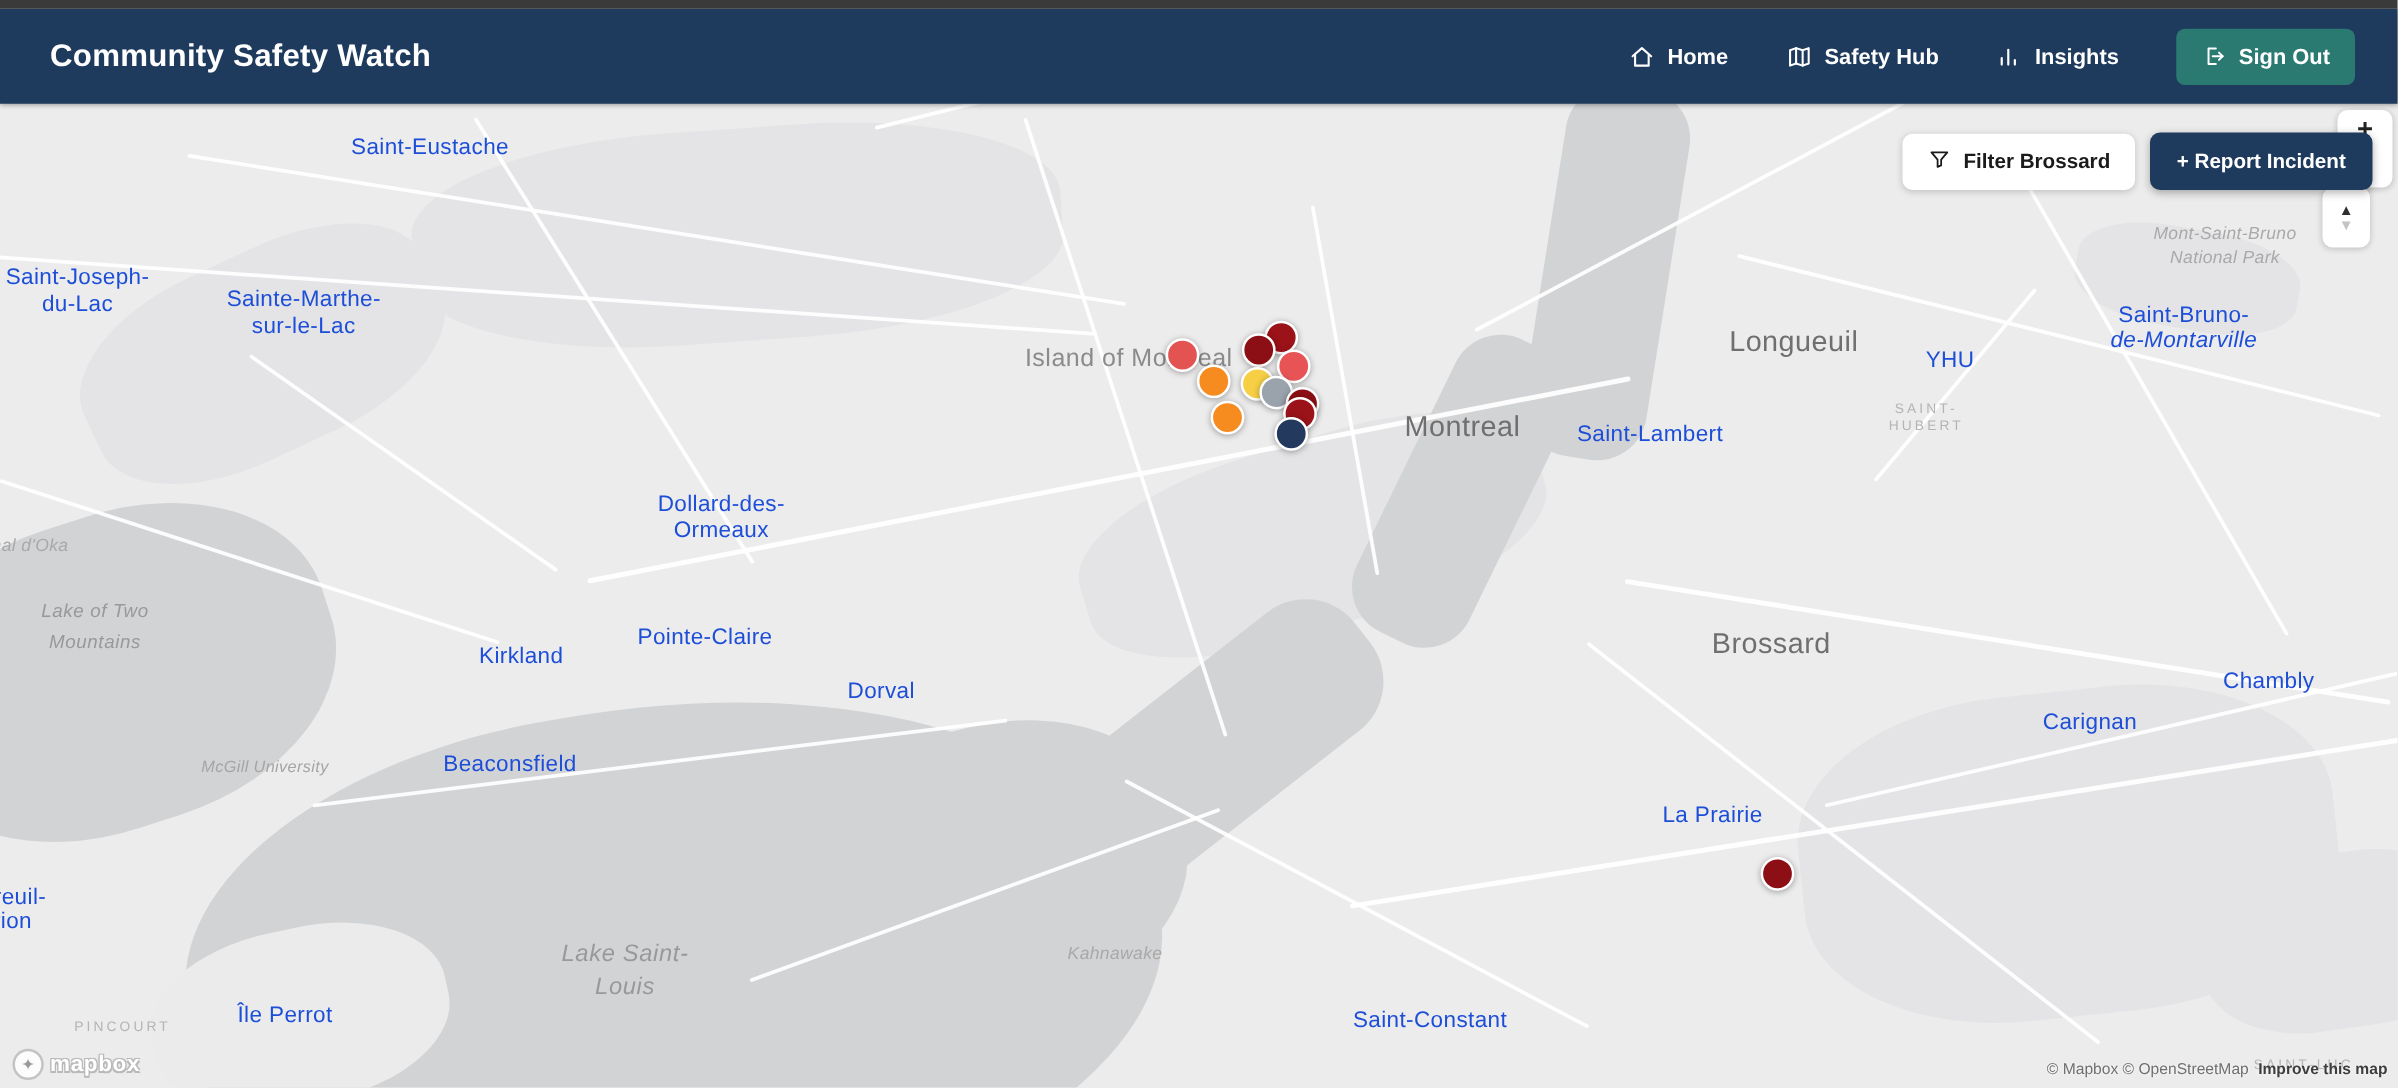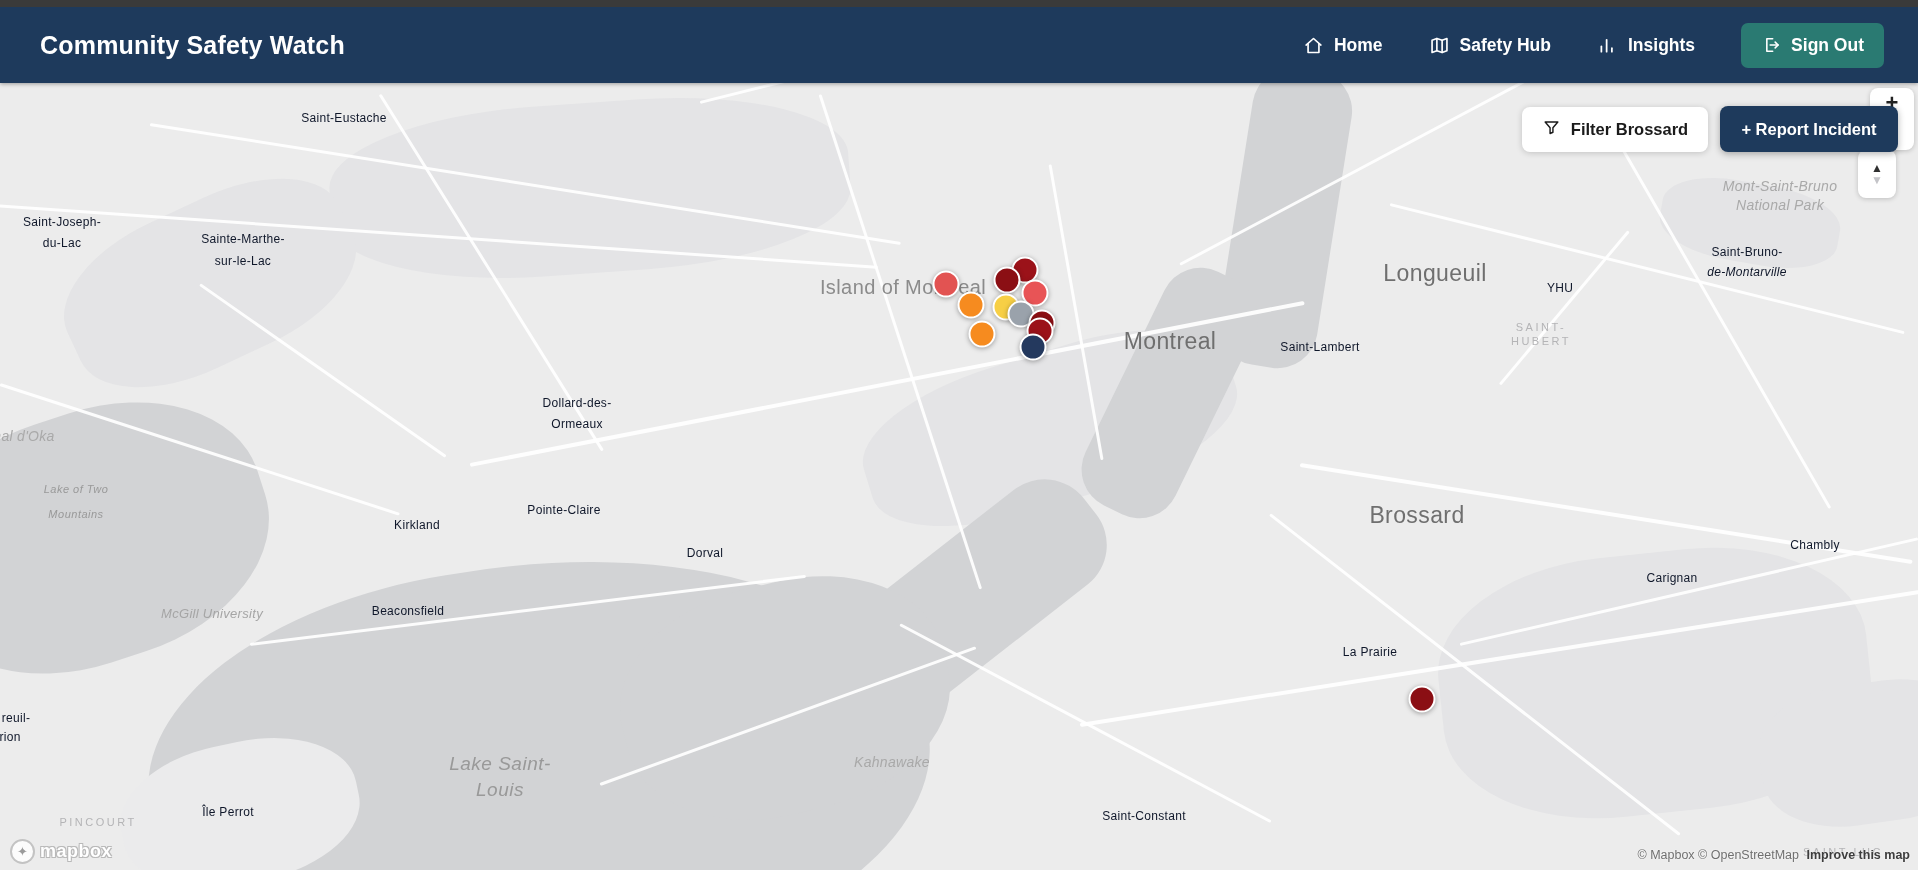--- a/index.html
+++ b/index.html
@@ -24,26 +24,26 @@
 
   
   #map { position:absolute; left:0; top:83px; width:1918px; height:787px;
          background:#ececec; overflow:hidden; cursor:grab; }
   .water { position:absolute; background:#d2d3d5; }
   .patch { position:absolute; background:#e4e4e6; }
   .lightpatch { position:absolute; background:#ebebec; }
   .road  { position:absolute; height:3px; background:rgba(255,255,255,.92);
            border-radius:2px; transform-origin:left center; }
 
-  .lbl { position:absolute; transform:translate(-50%,-50%); color:#0f172a;
-         white-space:nowrap; font-size:12px; letter-spacing:.3px; }
+  .lbl { position:absolute; transform:translate(-50%,-50%); color:#1d4ed8;
+         white-space:nowrap; font-size:18px; letter-spacing:.3px; }
   .lbl.city  { font-size:20px; color:#8b8b8b; letter-spacing:.4px; }
   .lbl.dark  { font-size:23px; color:#6f6f6f; }
   .lbl.park  { font-style:italic; font-size:14px; color:#a9a9a9; }
-  .lbl.water-lbl { font-style:italic; font-size:11px; color:#999; letter-spacing:.5px; }
+  .lbl.water-lbl { font-style:italic; font-size:15px; color:#999; letter-spacing:.5px; }
   .lbl.big   { font-size:19px; }
   .lbl.district { font-size:11px; letter-spacing:2.5px; color:#b4b4b6; }
   .lbl.poi   { font-style:italic; font-size:13px; color:#a5a5a5; }
 
   .marker { position:absolute; width:27px; height:27px; border-radius:50%;
             border:2.5px solid #fff; box-shadow:0 1px 5px rgba(0,0,0,.35);
             transform:translate(-50%,-50%); cursor:pointer; }
 
   
   #filter-btn { position:absolute; left:1522px; top:24px; width:186px; height:45px;

